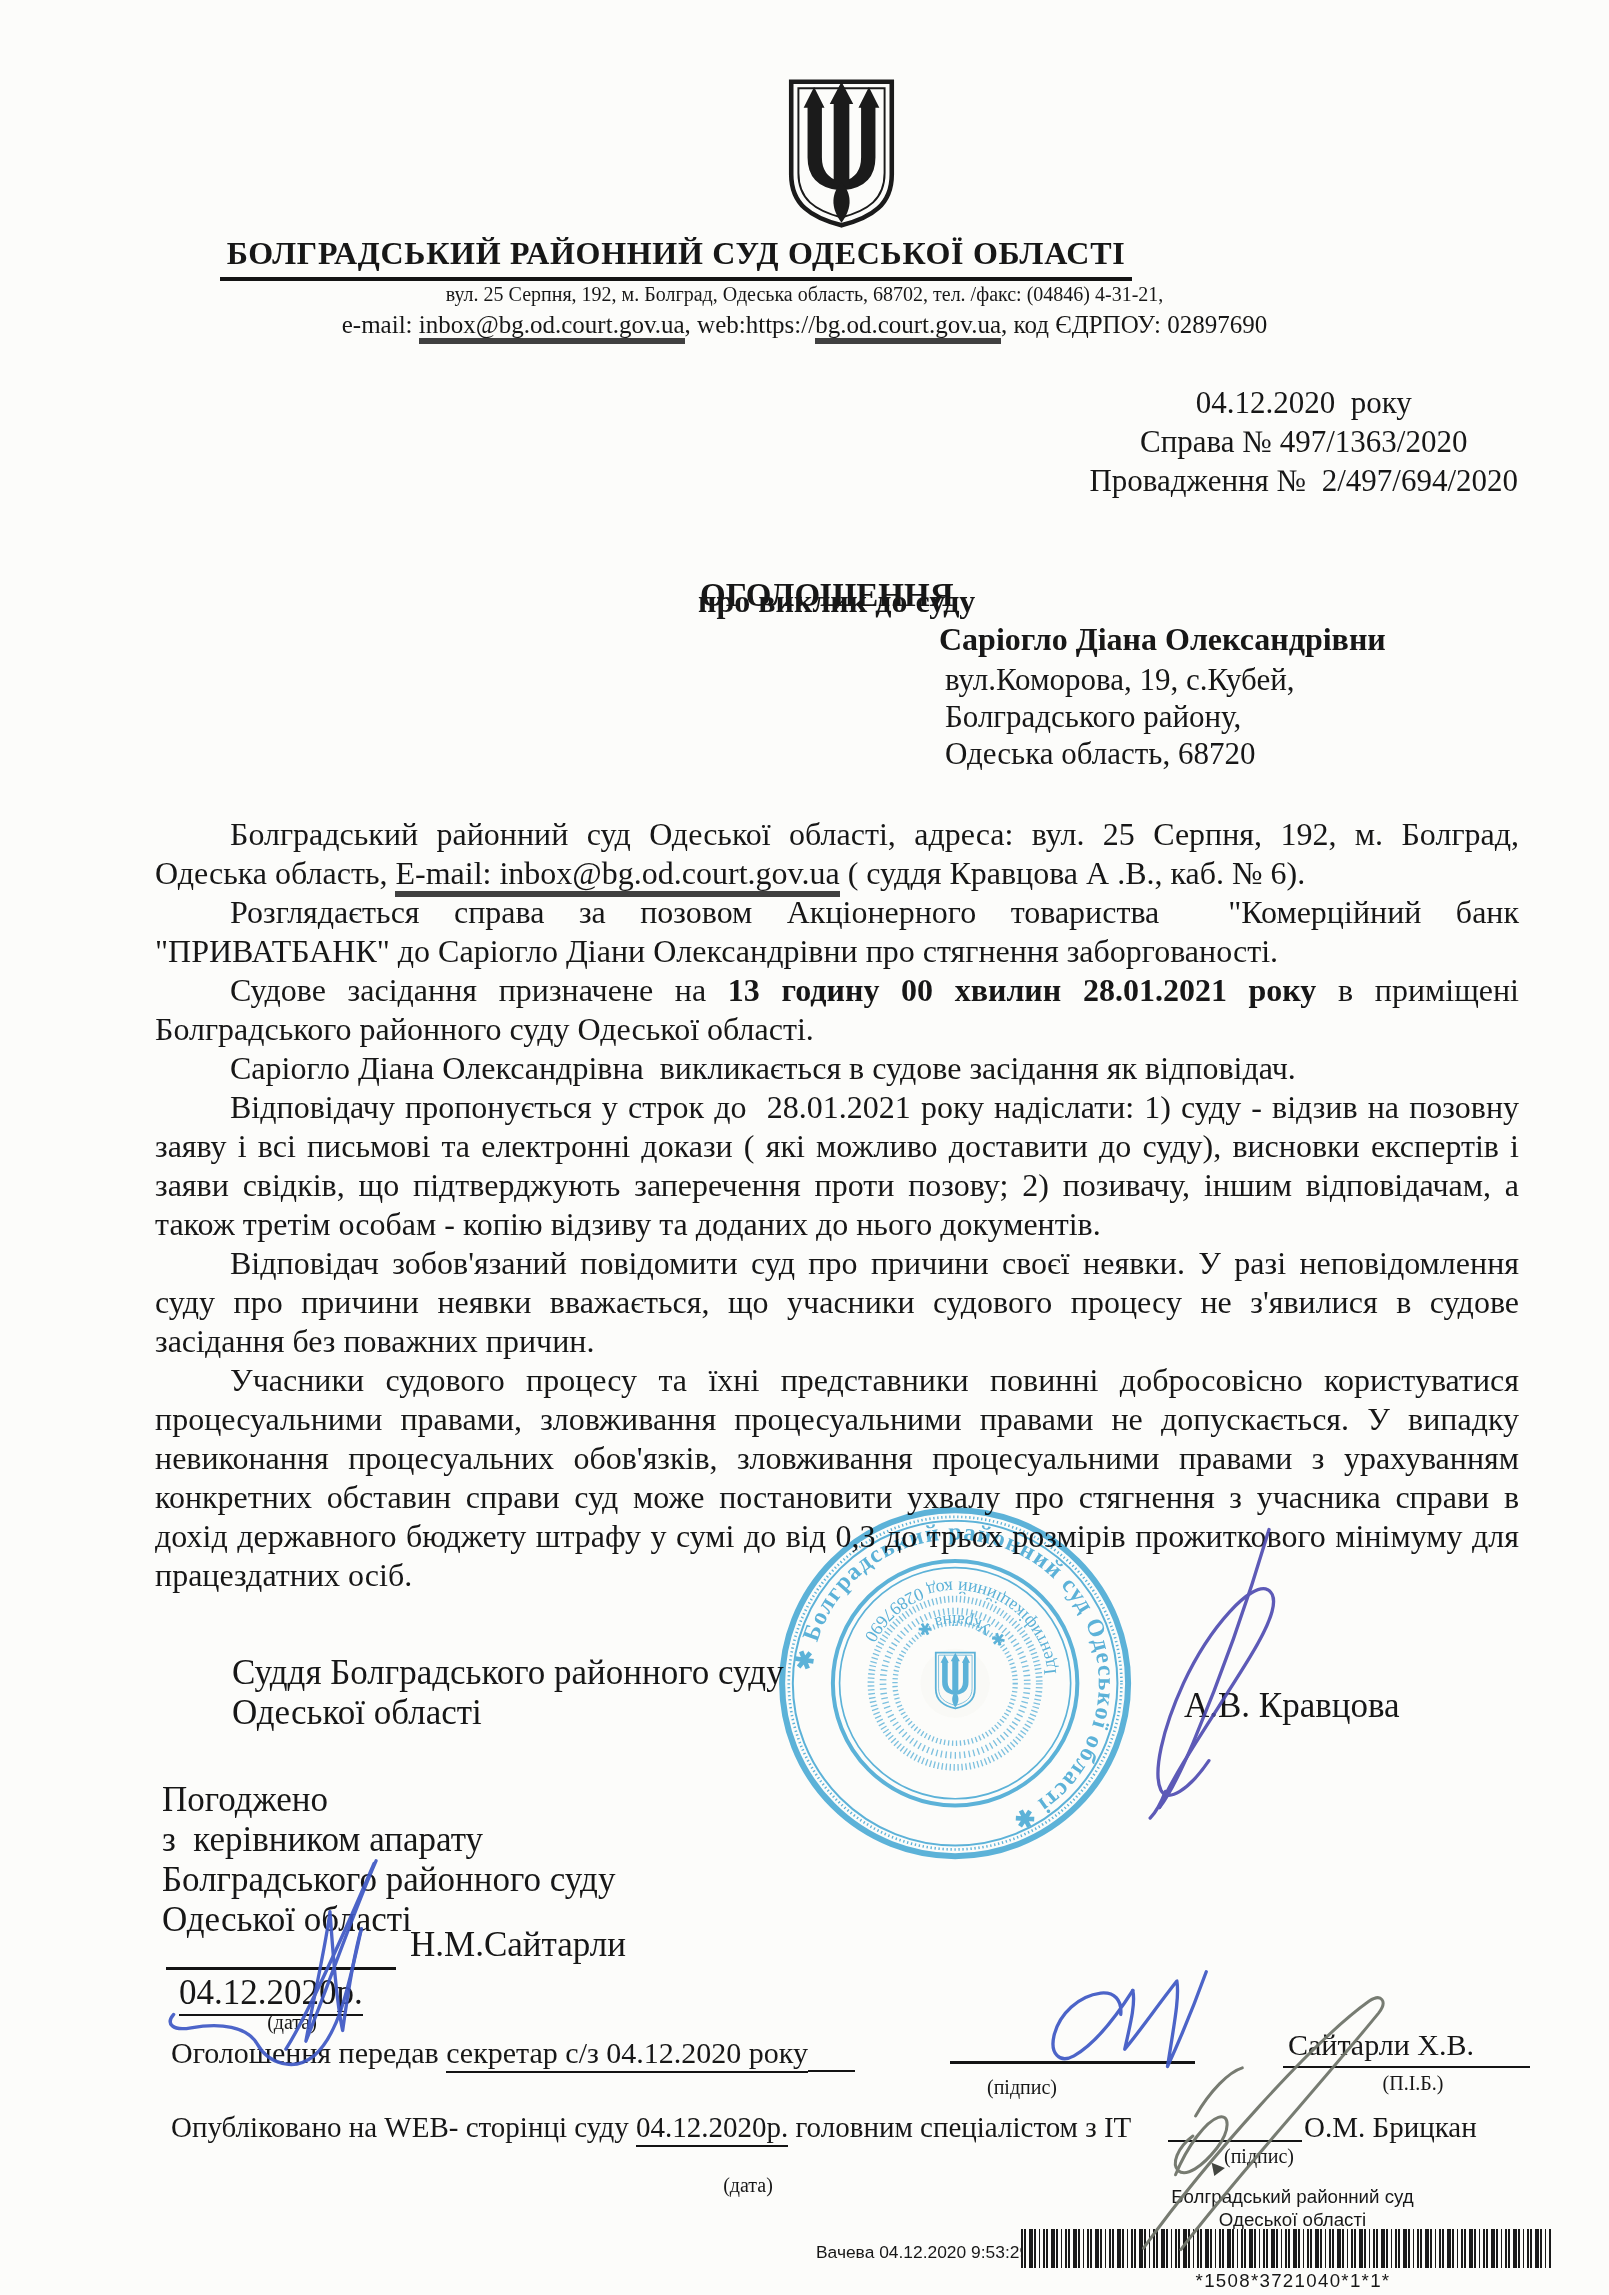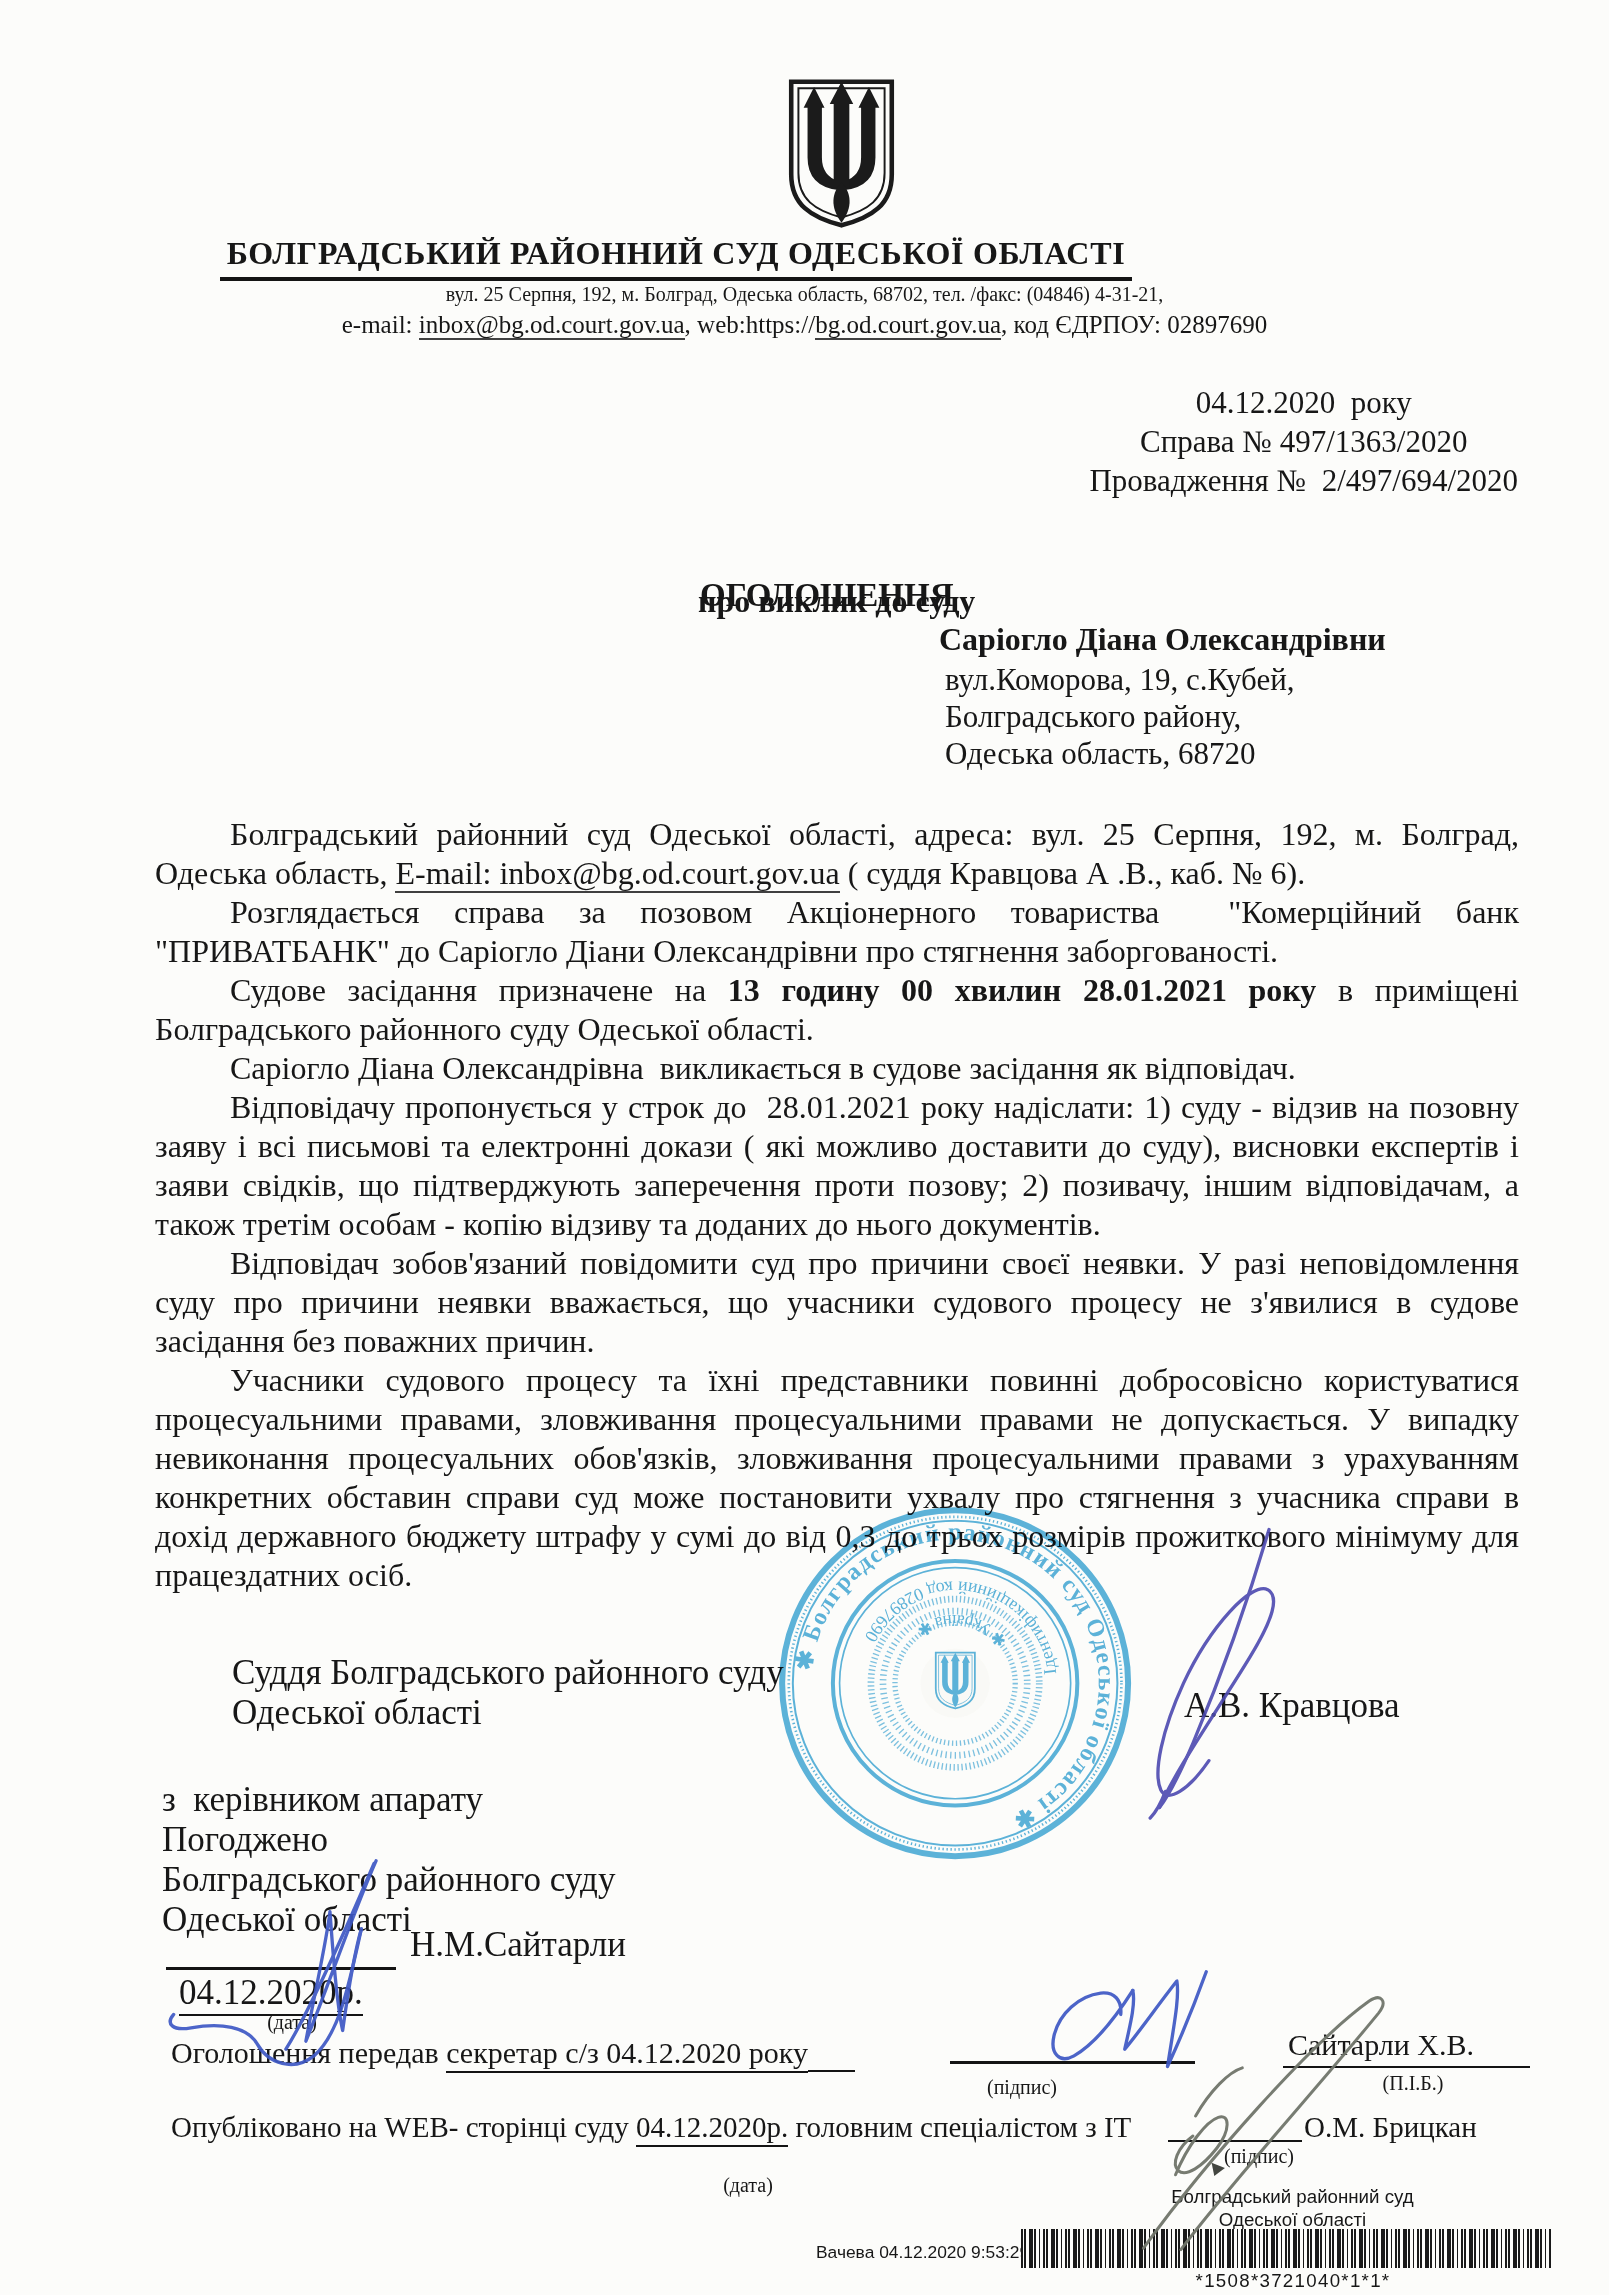--- a/index.html
+++ b/index.html
@@ -5,21 +5,21 @@
   html,body{margin:0;padding:0;}
   body{width:1609px;height:2295px;position:relative;background:#fcfcfa;
        font-family:"Liberation Serif","DejaVu Serif",serif;color:#171717;overflow:hidden;}
   .abs{position:absolute;}
   .center{text-align:center;}
   
   .court-name{font-size:32px;font-weight:bold;letter-spacing:0.7px;display:inline-block;
               border-bottom:4.7px solid #141414;padding:0 6.7px 5.3px 6.7px;}
   .hdr-addr{font-size:20px;}
   .hdr-mail{font-size:25px;}
-  .u{text-decoration:none;border-bottom:2px solid #404040;}
+  .u{text-decoration:none;border-bottom:6px solid #404040;}
   
   .case-info{font-size:31px;line-height:39px;text-align:right;}
   
   .doc-title{font-size:33px;font-weight:bold;}
   .doc-subtitle{font-size:32px;font-weight:bold;}
   
   .addr-name{font-size:32px;font-weight:bold;}
   .addr-lines{font-size:31px;line-height:37px;}
   
   .body-text{font-size:32px;line-height:39px;text-align:justify;width:1364px;}
@@ -103,22 +103,22 @@
   <p>Учасники судового процесу та їхні представники повинні добросовісно користуватися процесуальними правами, зловживання процесуальними правами не допускається. У випадку невиконання процесуальних обов'язків, зловживання процесуальними правами з урахуванням конкретних обставин справи суд може постановити ухвалу про стягнення з учасника справи в дохід державного бюджету штрафу у сумі до від 0,3 до трьох розмірів прожиткового мінімуму для працездатних осіб.</p>
 </div>
 
 <div class="abs sig-font" style="left:232px;top:1653px;">
   <div>Суддя Болградського районного суду</div>
   <div>Одеської області</div>
 </div>
 <div class="abs sig-font" style="left:1184px;top:1686px;">А.В. Кравцова</div>
 
 <div class="abs sig-font" style="left:162px;top:1780px;">
+  <div>Погоджено</div>
   <div>з&nbsp; керівником апарату</div>
-  <div>Погоджено</div>
   <div>Болградського районного суду</div>
   <div>Одеської області</div>
 </div>
 <div class="abs sig-font" style="left:410px;top:1925px;">Н.М.Сайтарли</div>
 <div class="abs hline" style="left:166px;top:1967px;width:230px;"></div>
 <div class="abs sig-font" style="left:179px;top:1973px;">
   <span class="ub">04.12.2020р.</span>
 </div>
 <div class="abs small-label center" style="left:235px;top:2011px;width:114px;">(дата)</div>
 

